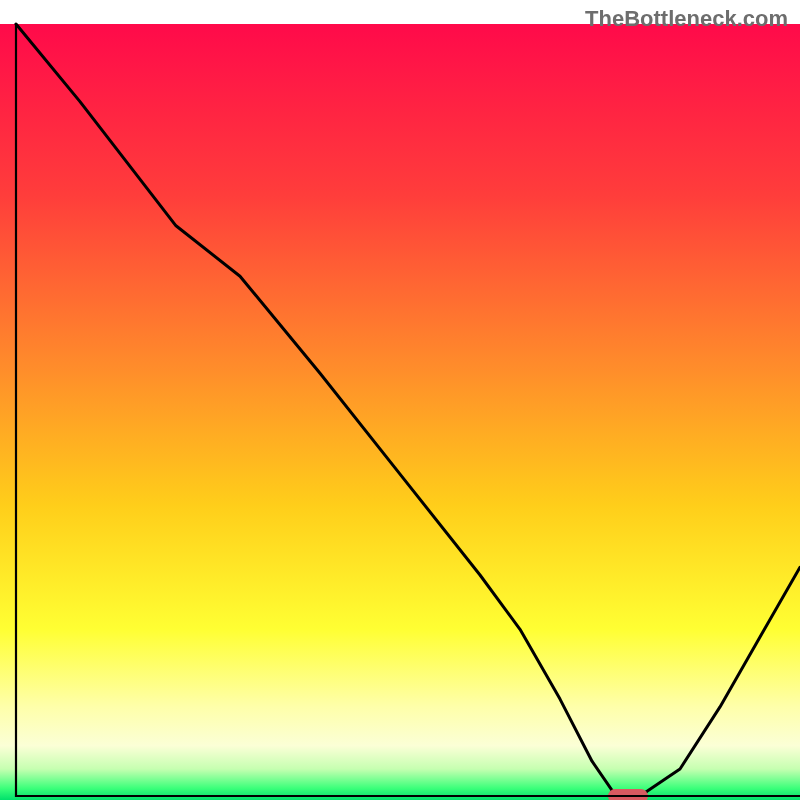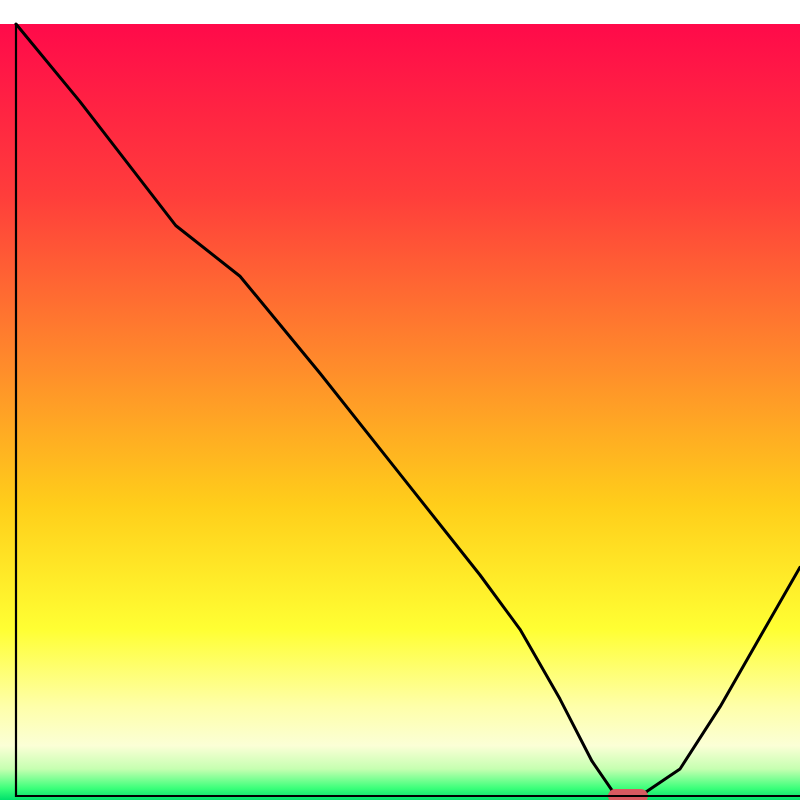--- a/index.html
+++ b/index.html
@@ -28,20 +28,21 @@
 svg {
   position: absolute;
   top: 0;
   left: 0;
 }
 </style>
 </head>
 <body>
 
 <div class="container">
+  <div class="watermark">TheBottleneck.com</div>
   <svg id="chart-svg" width="800" height="800" viewBox="0 0 800 800">
       <defs>
         <linearGradient id="bg-grad" x1="0" y1="0" x2="0" y2="1">
           <stop offset="0%" stop-color="#ff0a4a"></stop>
           <stop offset="22%" stop-color="#ff3d3b"></stop>
           <stop offset="45%" stop-color="#ff8f2a"></stop>
           <stop offset="62%" stop-color="#ffce1a"></stop>
           <stop offset="78%" stop-color="#ffff33"></stop>
           <stop offset="88%" stop-color="#feffaa"></stop>
           <stop offset="93%" stop-color="#fbffd6"></stop>

